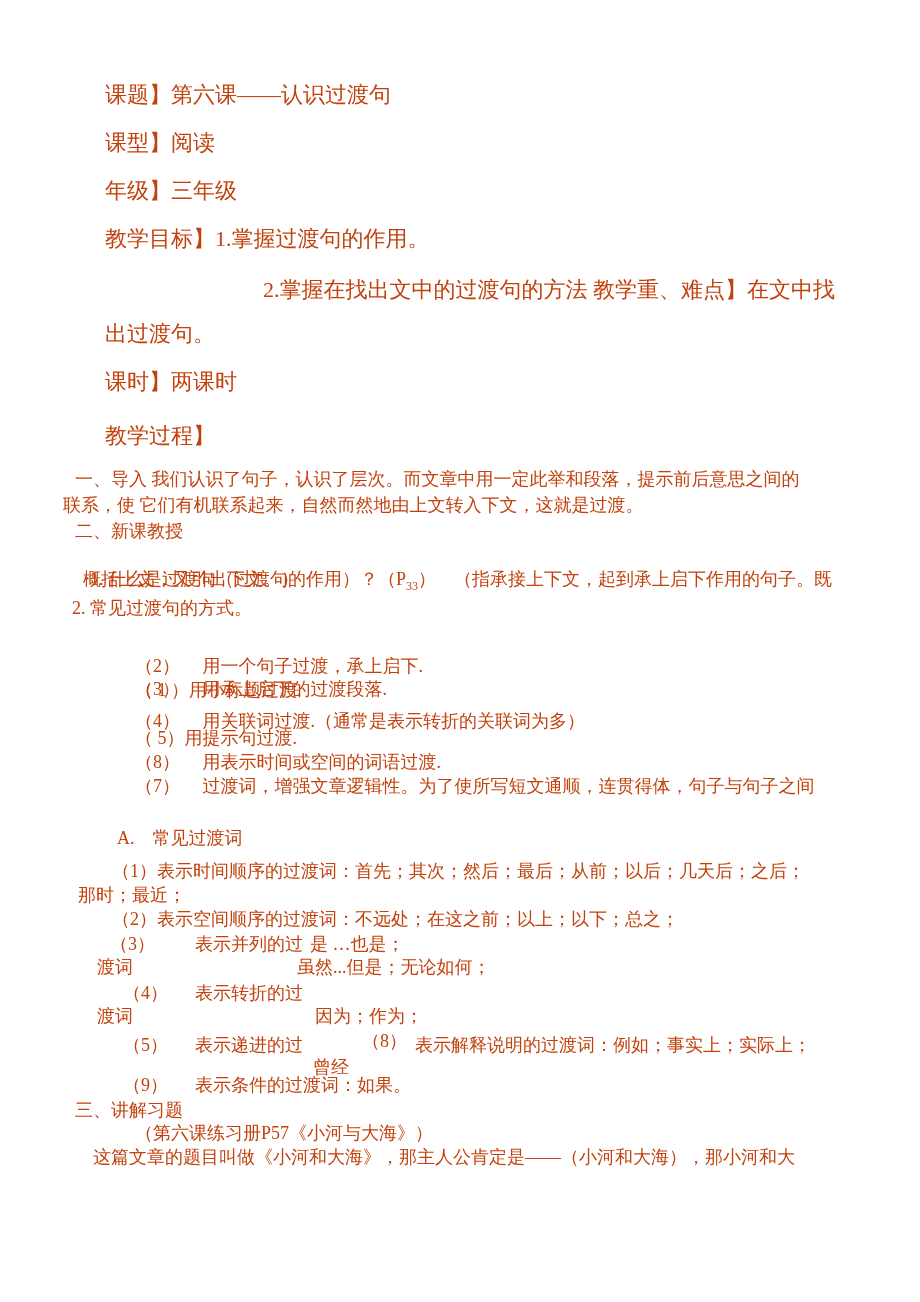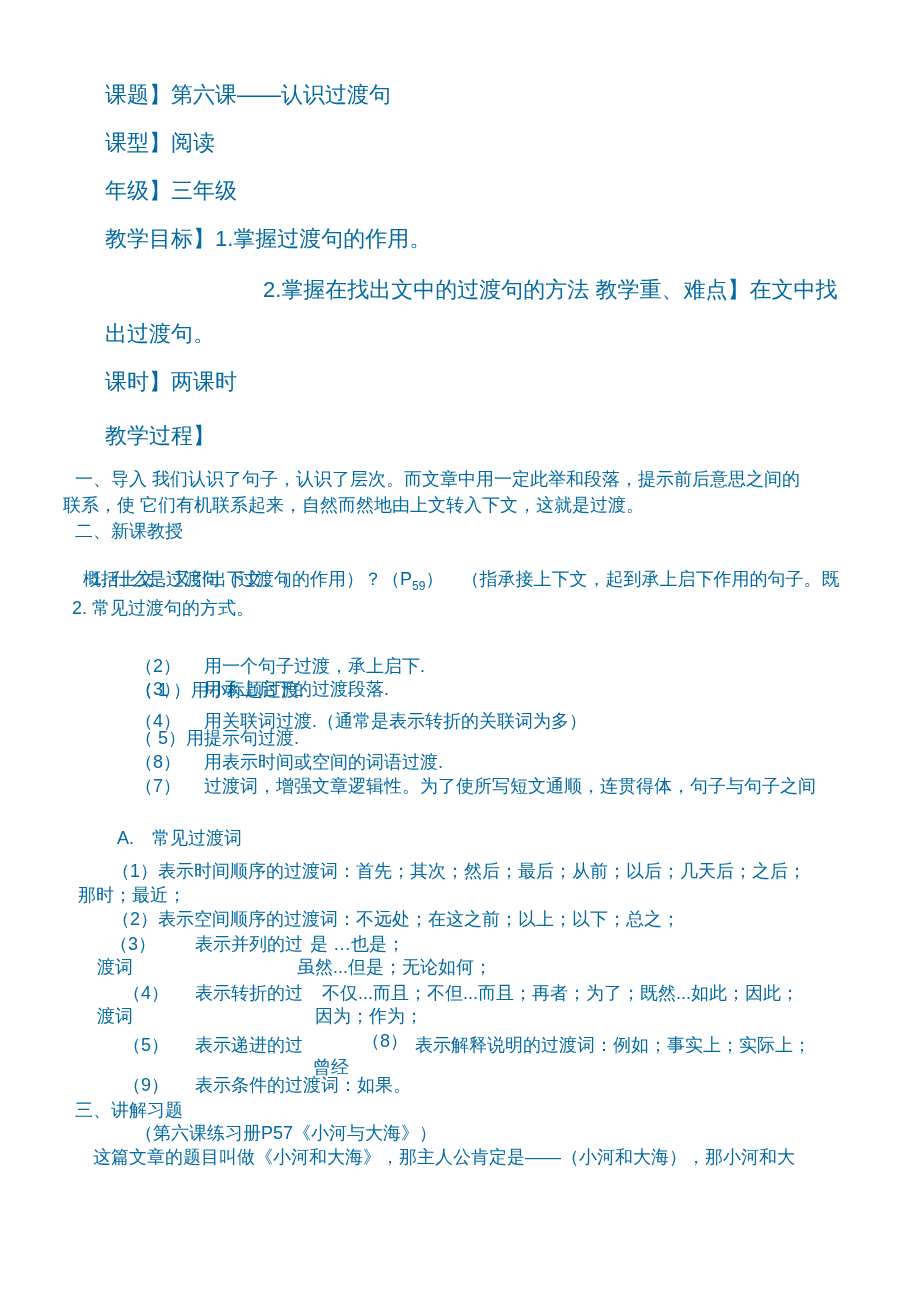--- a/index.html
+++ b/index.html
@@ -5,22 +5,22 @@
   html, body {
     margin: 0;
     padding: 0;
     background: #ffffff;
   }
   #doc {
     position: relative;
     width: 920px;
     height: 1302px;
     background: #ffffff;
-    font-family: Liberation Sans, sans-serif;
-    color: #0369a1;
+    font-family: Liberation Serif, serif;
+    color: #c2410c;
     overflow: hidden;
   }
   .line {
     position: absolute;
     white-space: pre;
     line-height: 1.2;
   }
   .h  { font-size: 22px; }   
   .b  { font-size: 18px; }   
   .sub {
@@ -41,21 +41,21 @@
   <div class="line h" style="left:105px; top:321px;">出过渡句。</div>
   <div class="line h" style="left:105px; top:369px;">课时】两课时</div>
   <div class="line h" style="left:105px; top:423px;">教学过程】</div>
 
   <div class="line b" style="left:63px; top:495px;">联系，使 它们有机联系起来，自然而然地由上文转入下文，这就是过渡。</div>
   <div class="line b" style="left:75px; top:469px;">一、导入 我们认识了句子，认识了层次。而文章中用一定此举和段落，提示前后意思之间的</div>
 
   <div class="line b" style="left:75px; top:521px;">二、新课教授</div>
 
   <div class="line b" style="left:72px; top:547px;">
-    <span>1. 什么是过渡句（过渡句的作用）？（P</span><span class="sub">59</span><span>）　（指承接上下文，起到承上启下作用的句子。既</span>
+    <span>1. 什么是过渡句（过渡句的作用）？（P</span><span class="sub">33</span><span>）　（指承接上下文，起到承上启下作用的句子。既</span>
   </div>
   <div class="line b" style="left:83px; top:569px;">概括上文，又引出下文。）</div>
 
   <div class="line b" style="left:72px; top:598px;">2. 常见过渡句的方式。</div>
 
   <div class="line b" style="left:135px; top:668px;margin-top:12px;">（ 1 ）用小标题过渡.</div>
   <div class="line b" style="left:135px; top:656px;">（2）　 用一个句子过渡，承上启下.</div>
   <div class="line b" style="left:135px; top:679px;">（3）　 用承上启下的过渡段落.</div>
   <div class="line b" style="left:135px; top:703px;margin-top:8px;">（4）　 用关联词过渡.（通常是表示转折的关联词为多）</div>
   <div class="line b" style="left:135px; top:728px;">（ 5）用提示句过渡.</div>
@@ -69,21 +69,20 @@
   <div class="line b" style="left:112px; top:909px;">（2）表示空间顺序的过渡词：不远处；在这之前；以上；以下；总之；</div>
 
   <div class="line b" style="left:110px; top:934px;">（3）</div>
   <div class="line b" style="left:195px; top:934px;">表示并列的过</div>
   <div class="line b" style="left:310px; top:934px;">是 …也是；</div>
   <div class="line b" style="left:97px;  top:957px;">渡词</div>
   <div class="line b" style="left:297px; top:957px;text-align:center;">虽然...但是；无论如何；</div>
 
   <div class="line b" style="left:123px; top:983px;">（4）</div>
   <div class="line b" style="left:195px; top:983px;">表示转折的过</div>
-  <div class="line b" style="left:322px; top:983px;">不仅...而且；不但...而且；再者；为了；既然...如此；因此；</div>
   <div class="line b" style="left:97px;  top:1006px;">渡词</div>
   <div class="line b" style="left:315px; top:1006px;">因为；作为；</div>
 
   <div class="line b" style="left:123px; top:1035px;">（5）</div>
   <div class="line b" style="left:195px; top:1035px;">表示递进的过</div>
   <div class="line b" style="left:362px; top:1031px;">（8）</div>
   <div class="line b" style="left:415px; top:1035px;">表示解释说明的过渡词：例如；事实上；实际上；</div>
   <div class="line b" style="left:313px; top:1057px;">曾经</div>
 
   <div class="line b" style="left:123px; top:1075px;">（9）</div>

